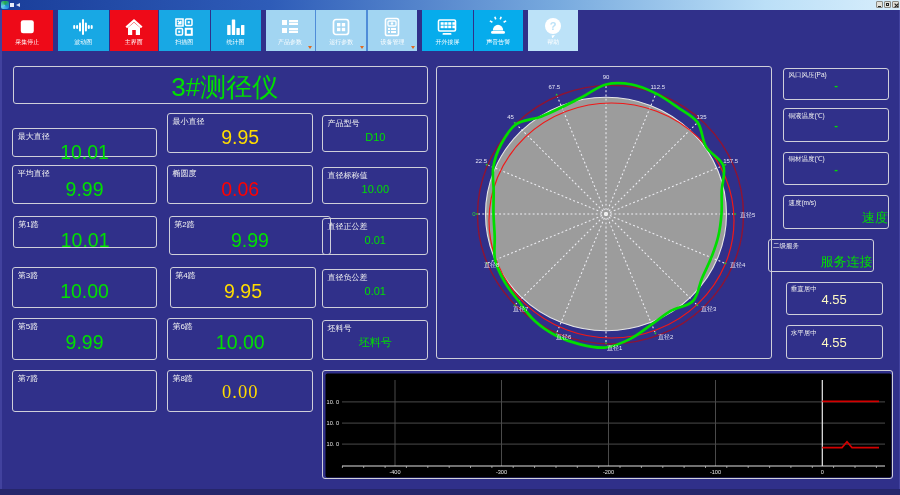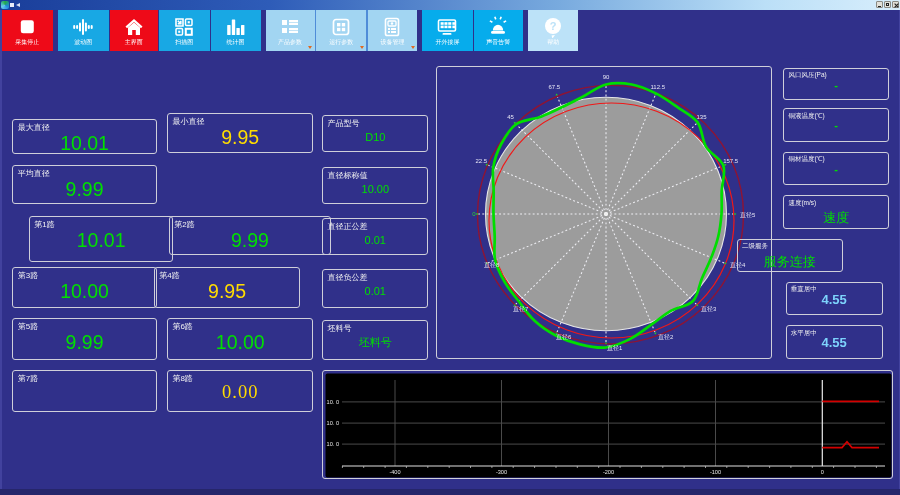--- a/index.html
+++ b/index.html
@@ -28,22 +28,22 @@
 .vserif {font-family:"Liberation Serif",serif;font-size:18.5px;letter-spacing:1px;top:10.5px}
 .midval {font-size:11px;top:14px;line-height:14px}
 .alarmtxt {position:absolute;left:0;right:0;top:16px;text-align:center;font-size:16.5px;
  letter-spacing:2.2px;color:#FF0000}
 #polar {position:absolute;left:436px;top:66px;width:336px;height:293px;
  border:1px solid #CFCFDA;border-radius:3px}
 #bchart {position:absolute;left:322px;top:370px;width:571px;height:109px;
  border:1px solid #CFCFDA;border-radius:3px}
 .rlabel {position:absolute;left:4px;top:2.5px;font-size:6.5px;color:#F2F2F2}
 .rv1 {position:absolute;left:0;right:0;top:10px;text-align:center;font-size:11px;color:#00E000;font-weight:bold}
-.rv2 {position:absolute;left:0;right:0;top:13px;text-align:center;font-size:13px;color:#00E000}
-.rv3 {position:absolute;left:0;right:0;top:9px;text-align:center;font-size:13px;color:#7dd3fc;font-weight:bold}
+.rv2 {position:absolute;left:0;right:0;top:13px;text-align:right;font-size:13px;color:#00E000}
+.rv3 {position:absolute;left:0;right:0;top:9px;text-align:center;font-size:13px;color:#fef9c3;font-weight:normal}
 </style></head>
 <body>
 <div id="win">
 <div id="titlebar">
       <div id="tico"></div>
       <div id="ttext"></div>
       <div id="ttext2"></div>
 <div class="wbtn" style="left:875.5px">
         <div class="wg" style="left:1px;top:3.5px;width:3px;height:1.2px"></div>
       </div>
@@ -166,52 +166,59 @@
     <div class="tbtn" style="left:528.2px;width:50px;background:#BCE2F8">
 <div class="ticon"><svg width="22" height="22" viewBox="0 0 22 22">
           <circle cx="11" cy="10" r="8" fill="#fff"></circle>
           <path d="M9.5 19.5 l1 3 l2.5 -3.4 Z" fill="#fff"></path>
           <text x="11" y="13.6" text-anchor="middle" font-family="Liberation Sans, sans-serif" font-size="11" font-weight="bold" fill="#BCE2F8">?</text>
         </svg></div>
       <div class="tlabel">帮助</div>
     </div>
 <div style="position:absolute;left:314.6px;top:10px;width:1.6px;height:41px;background:#4F8CD8"></div>
 <div style="position:absolute;left:366.2px;top:10px;width:1.4px;height:41px;background:#4F8CD8"></div>
-<div class="box" style="left:12.4px;top:119px;width:144.3px;height:35px">
+<div id="titlebox">
+      <div>3#测径仪</div>
+    </div>
+<div class="box" style="left:12.4px;top:128px;width:144.3px;height:29px">
       <div class="blabel">最大直径</div>
       <div class="val" style="color:#00E000">10.01</div>
     </div>
     <div class="box" style="left:12.4px;top:164.7px;width:144.3px;height:39.4px">
       <div class="blabel">平均直径</div>
       <div class="val" style="color:#00E000">9.99</div>
     </div>
-    <div class="box" style="left:29px;top:215.7px;width:144.3px;height:46px">
+    <div class="box" style="left:13px;top:215.7px;width:144.3px;height:32px">
       <div class="blabel">第1路</div>
       <div class="val" style="color:#00E000">10.01</div>
     </div>
     <div class="box" style="left:12.4px;top:266.9px;width:144.3px;height:41.2px">
       <div class="blabel">第3路</div>
       <div class="val" style="color:#00E000">10.00</div>
     </div>
     <div class="box" style="left:12.4px;top:318.4px;width:144.3px;height:41.9px">
       <div class="blabel">第5路</div>
       <div class="val" style="color:#00E000">9.99</div>
     </div>
     <div class="box" style="left:12.4px;top:369.9px;width:144.3px;height:42.2px">
       <div class="blabel">第7路</div>
     </div>
     <div class="box" style="left:167.1px;top:113.4px;width:146.2px;height:39.4px">
       <div class="blabel">最小直径</div>
       <div class="val" style="color:#FFDC00">9.95</div>
     </div>
+    <div class="box" style="left:167.1px;top:164.7px;width:146.2px;height:39.4px">
+      <div class="blabel">椭圆度</div>
+      <div class="val" style="color:#FF0000">0.06</div>
+    </div>
     <div class="box" style="left:169px;top:215.7px;width:162px;height:39.4px">
       <div class="blabel">第2路</div>
       <div class="val" style="color:#00E000">9.99</div>
     </div>
-    <div class="box" style="left:154px;top:266.9px;width:146.2px;height:41.2px">
+    <div class="box" style="left:170px;top:266.9px;width:146.2px;height:41.2px">
       <div class="blabel">第4路</div>
       <div class="val" style="color:#FFDC00">9.95</div>
     </div>
     <div class="box" style="left:167.1px;top:318.4px;width:146.2px;height:41.9px">
       <div class="blabel">第6路</div>
       <div class="val" style="color:#00E000">10.00</div>
     </div>
     <div class="box" style="left:167.1px;top:369.9px;width:146.2px;height:42.2px">
       <div class="blabel">第8路</div>
       <div class="val vserif" style="color:#FFDC00">0.00</div>
@@ -306,21 +313,21 @@
       <div class="rv1">-</div>
     </div>
     <div class="box" style="left:783.4px;top:151.6px;width:105.6px;height:33.5px">
       <div class="rlabel">铜材温度(℃)</div>
       <div class="rv1">-</div>
     </div>
     <div class="box" style="left:783.4px;top:195.4px;width:105.6px;height:33.8px">
       <div class="rlabel">速度(m/s)</div>
       <div class="rv2">速度</div>
     </div>
-    <div class="box" style="left:737px;top:238.5px;width:105.6px;height:33.8px">
+    <div class="box" style="left:768px;top:238.5px;width:105.6px;height:33.8px">
       <div class="rlabel">二级服务</div>
       <div class="rv2">服务连接</div>
     </div>
     <div class="box" style="left:785.7px;top:281.9px;width:97px;height:33.5px">
       <div class="rlabel">垂直居中</div>
       <div class="rv3">4.55</div>
     </div>
     <div class="box" style="left:785.7px;top:325.4px;width:97px;height:33.4px">
       <div class="rlabel">水平居中</div>
       <div class="rv3">4.55</div>

